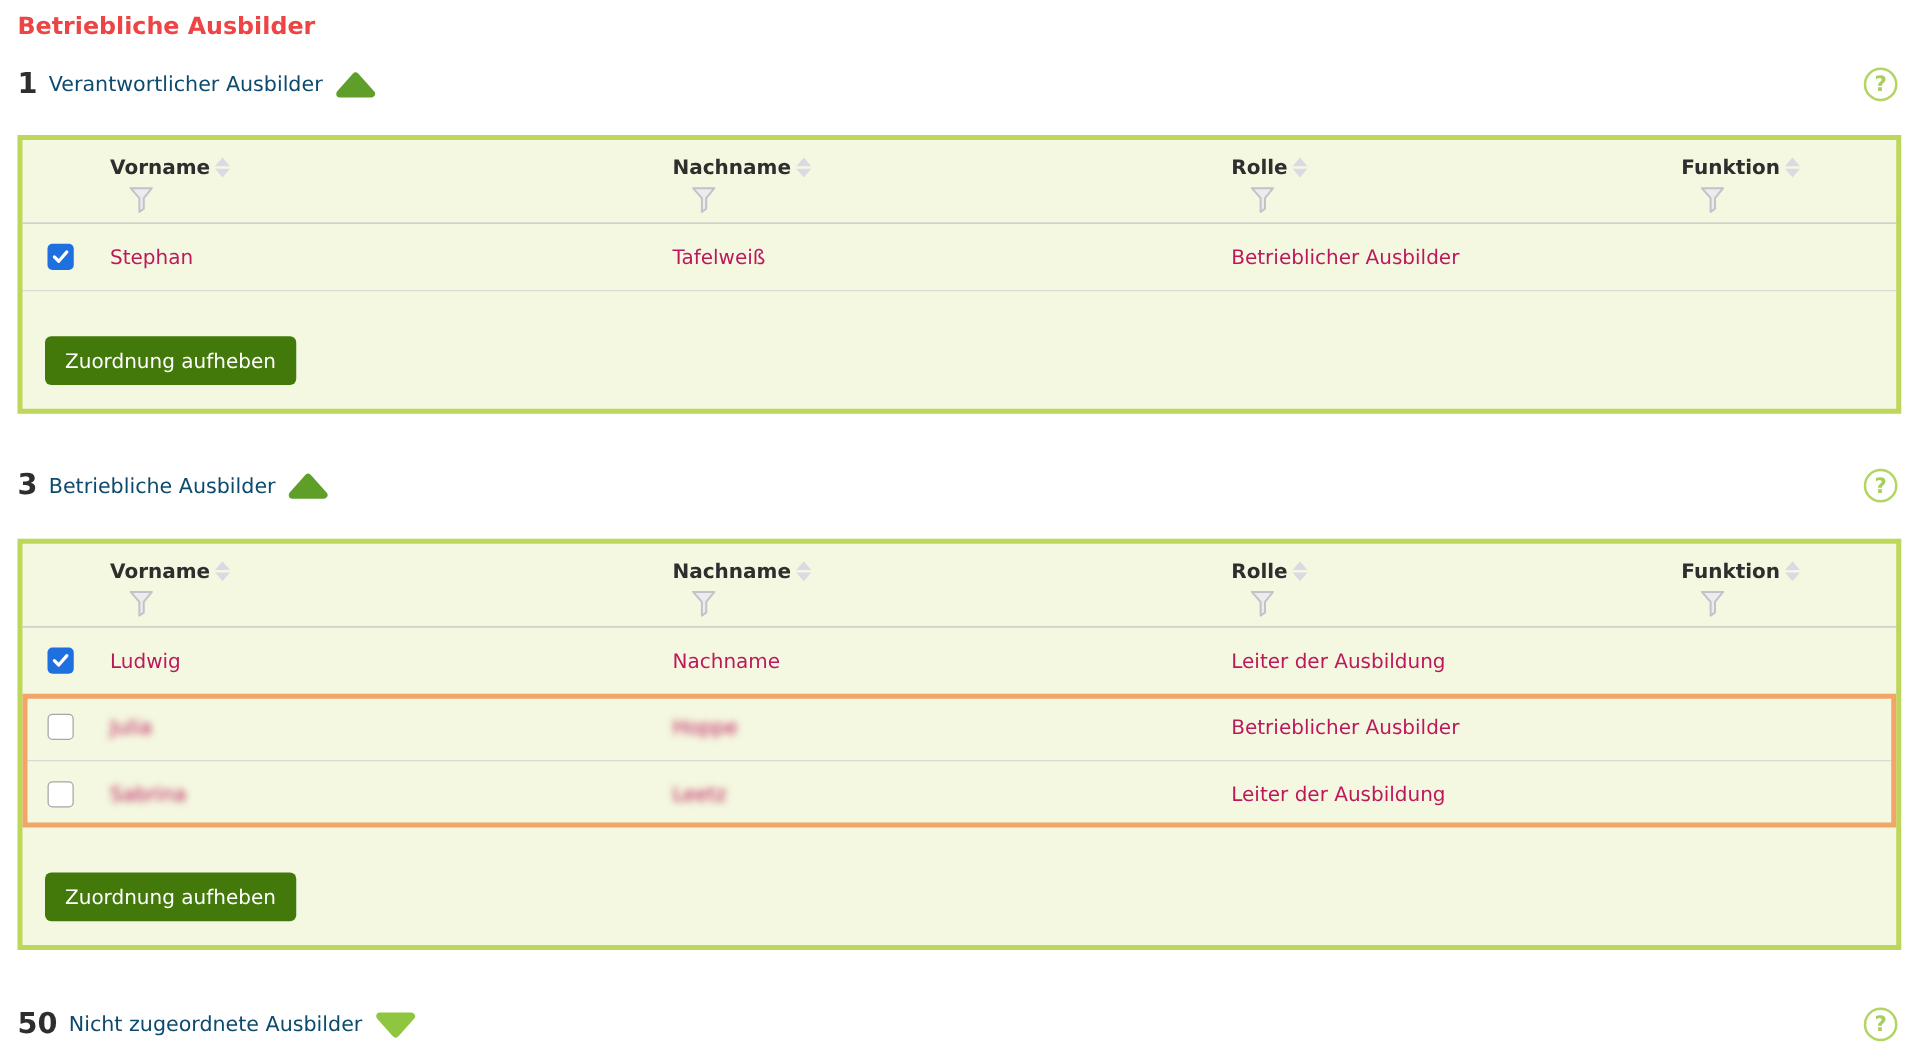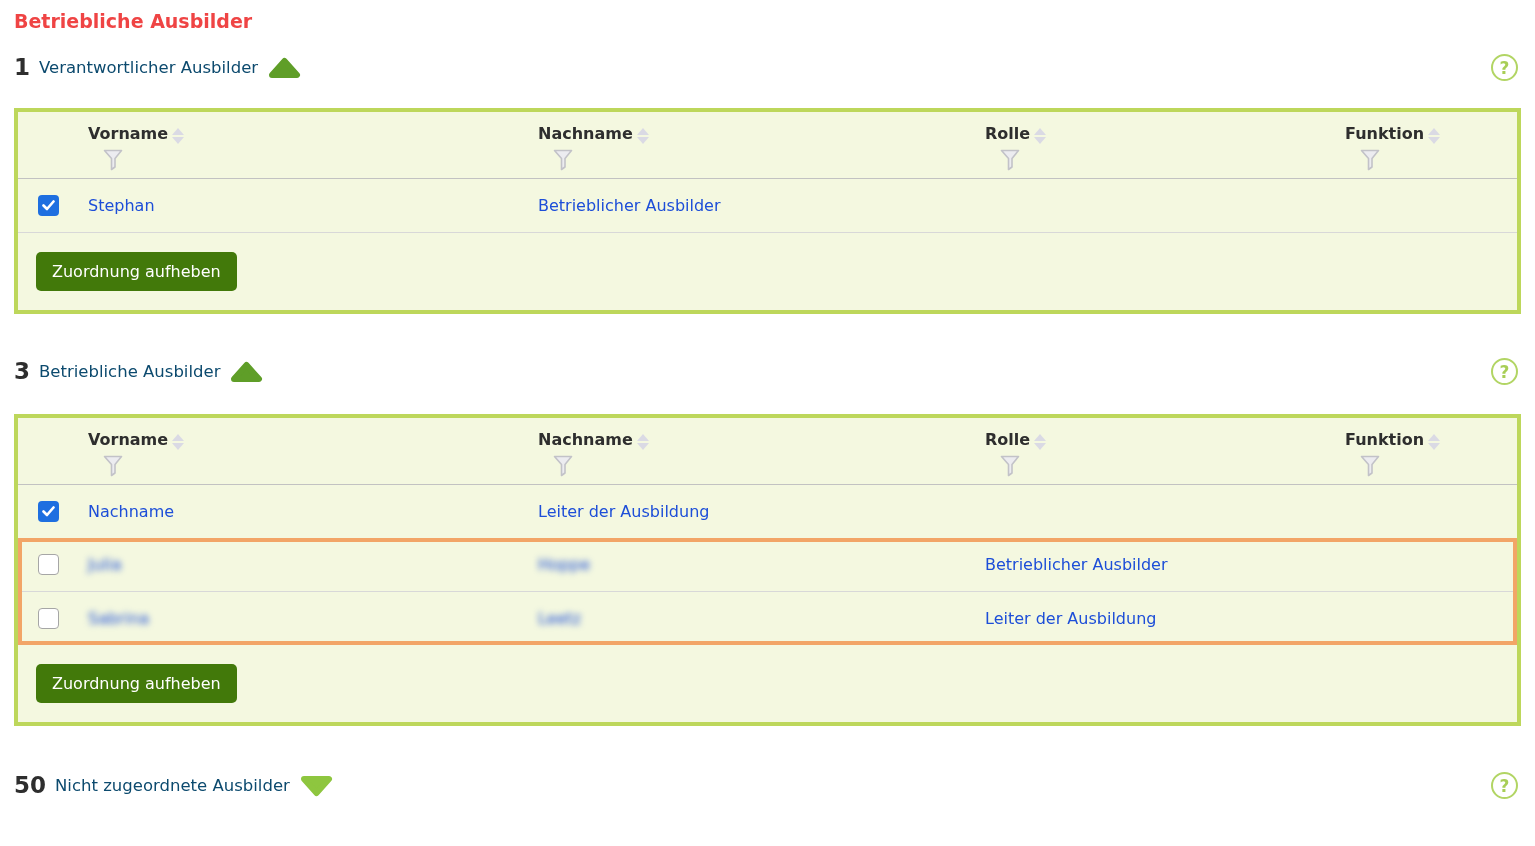--- a/index.html
+++ b/index.html
@@ -18,45 +18,45 @@
   .help { margin-left:auto; margin-right:3px; width:27px; height:27px; box-sizing:border-box;
           border:2px solid #b2d564; border-radius:50%; color:#a8ce56; font-weight:bold; font-size:17px;
           display:flex; align-items:center; justify-content:center; cursor:pointer; user-select:none; }
 
   .table { border:4px solid #bdd75b; background:#f4f8e0; margin-top:27px; }
   .sec2 .table { margin-top:29px; }
   .grid { display:grid; grid-template-columns:70px 450px 447px 360px 1fr; }
 
   .t-header { border-bottom:1px solid #c2c2c2; padding:12px 0 6px 0; }
   .h-cell {}
-  .h-label-row { display:flex; align-items:flex-end; gap:4px; }
+  .h-label-row { display:flex; align-items:flex-start; gap:4px; }
   .h-text { font-size:16px; font-weight:bold; color:#2e2e2e; line-height:20px; cursor:pointer; }
   .sort { display:flex; flex-direction:column; gap:2px; margin-top:2px; cursor:pointer; }
   .sort .up   { width:0; height:0; border-left:6px solid transparent; border-right:6px solid transparent; border-bottom:7px solid #dadae4; }
   .sort .down { width:0; height:0; border-left:6px solid transparent; border-right:6px solid transparent; border-top:7px solid #dadae4; }
   .funnel { margin:4px 0 0 14px; display:block; cursor:pointer; }
 
   .t-row { height:53px; align-items:center; }
-  .t-row .cell { font-size:16px; color:#1d4ed8; }
+  .t-row .cell { font-size:16px; color:#be185d; }
   .row-sep { border-top:1px solid #d8d8d8; }
 
   .checkbox { width:21px; height:21px; margin-left:20px; box-sizing:border-box; border-radius:4px;
               background:#fff; border:1.5px solid #a6a6a6; display:flex; align-items:center; justify-content:center; cursor:pointer; }
   .checkbox svg { display:none; }
   .checkbox.checked { background:#1e6fe0; border:none; }
   .checkbox.checked svg { display:block; }
 
   .blurred { filter:blur(3px); color:#4d4d4d; }
 
   .row-group { position:relative; }
   .group-border { position:absolute; inset:0; border:4px solid #f2a567; pointer-events:none; }
 
   .t-actions { padding:19px 18px; display:flex; gap:14px; }
   .btn { background:#42790a; color:#ffffff; font-size:16px; font-family:inherit; padding:10px 16px;
-         border:none; border-radius:5px; cursor:pointer; white-space:nowrap; }
+         border:none; border-radius:5px; cursor:pointer; white-space:nowrap;margin-top:17px; }
 </style>
 </head>
 <body>
 
 <div class="page">
 
   <h1 class="page-title">Betriebliche Ausbilder</h1>
 
   <div class="sec1">
     <div class="section-header">
@@ -125,20 +125,21 @@
 
       <div class="grid t-row">
         <div>
             <span class="checkbox checked">
               <svg width="13" height="11" viewBox="0 0 13 11">
                 <polyline points="1.5,5.5 5,9 11.5,1.5" fill="none" stroke="#fff" stroke-width="2.6" stroke-linecap="round" stroke-linejoin="round"></polyline>
               </svg>
             </span>
           </div>
         <div class="cell">Stephan</div>
+        <div class="cell">Tafelweiß</div>
         <div class="cell">Betrieblicher Ausbilder</div>
         <div class="cell"></div>
       </div>
 
       <div class="t-actions row-sep">
         <button class="btn">Zuordnung aufheben</button>
       </div>
     </div>
   </div>
 
@@ -208,20 +209,21 @@
       </div>
 
       <div class="grid t-row">
         <div>
             <span class="checkbox checked">
               <svg width="13" height="11" viewBox="0 0 13 11">
                 <polyline points="1.5,5.5 5,9 11.5,1.5" fill="none" stroke="#fff" stroke-width="2.6" stroke-linecap="round" stroke-linejoin="round"></polyline>
               </svg>
             </span>
           </div>
+        <div class="cell">Ludwig</div>
         <div class="cell">Nachname</div>
         <div class="cell">Leiter der Ausbildung</div>
         <div class="cell"></div>
       </div>
 
       <div class="row-group">
         <div class="grid t-row">
           <div>
               <span class="checkbox"></span>
             </div>

